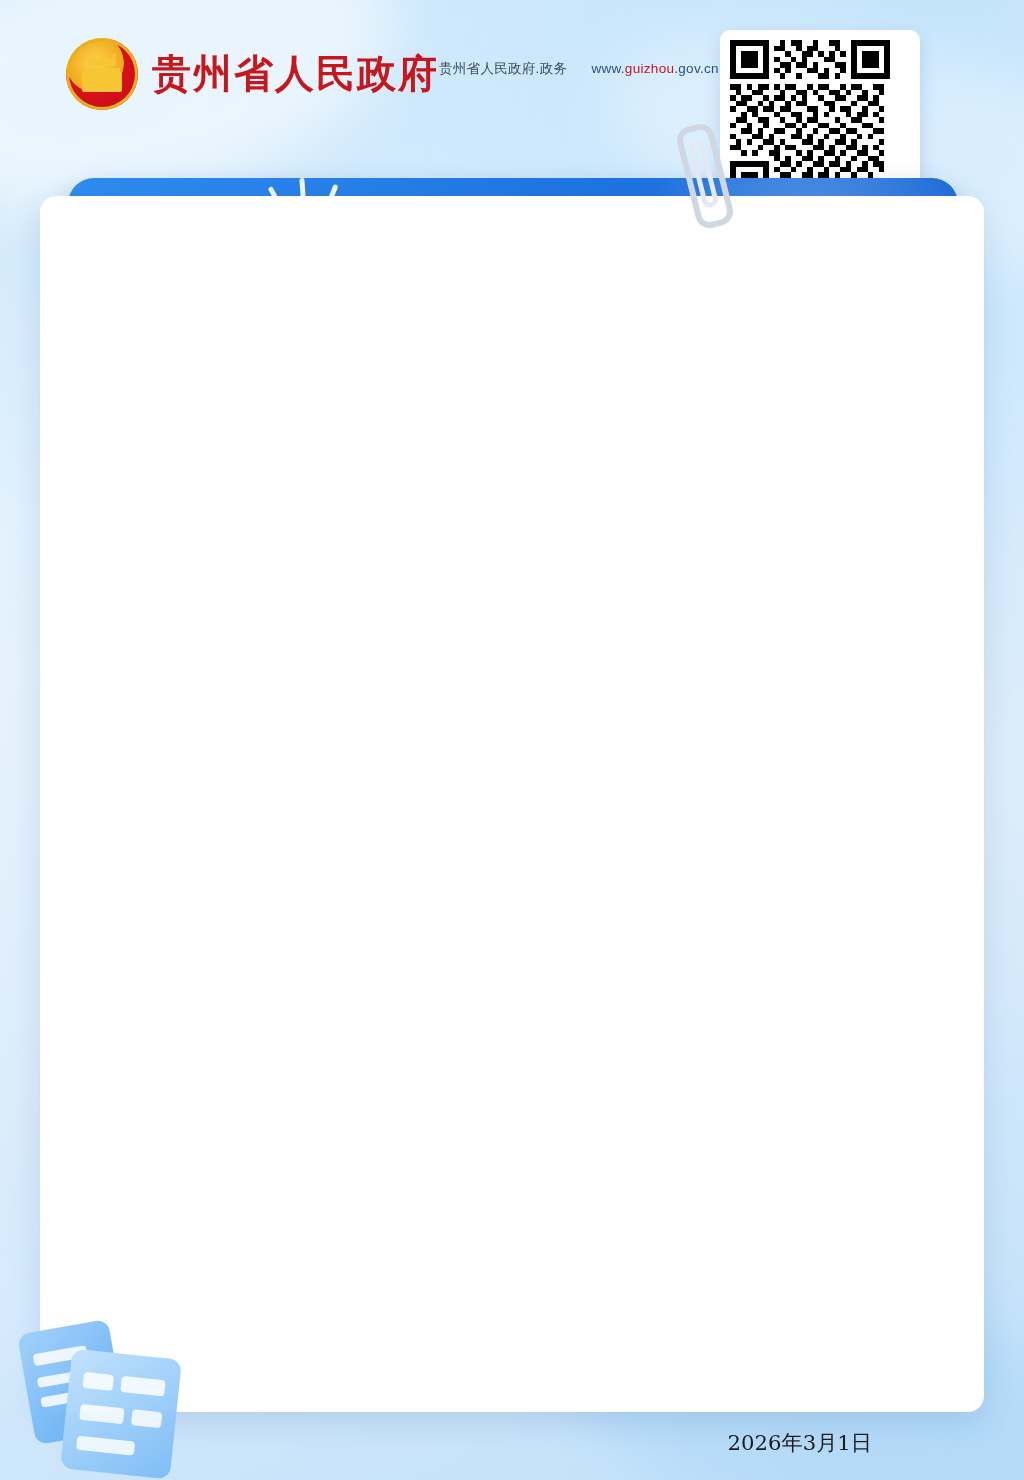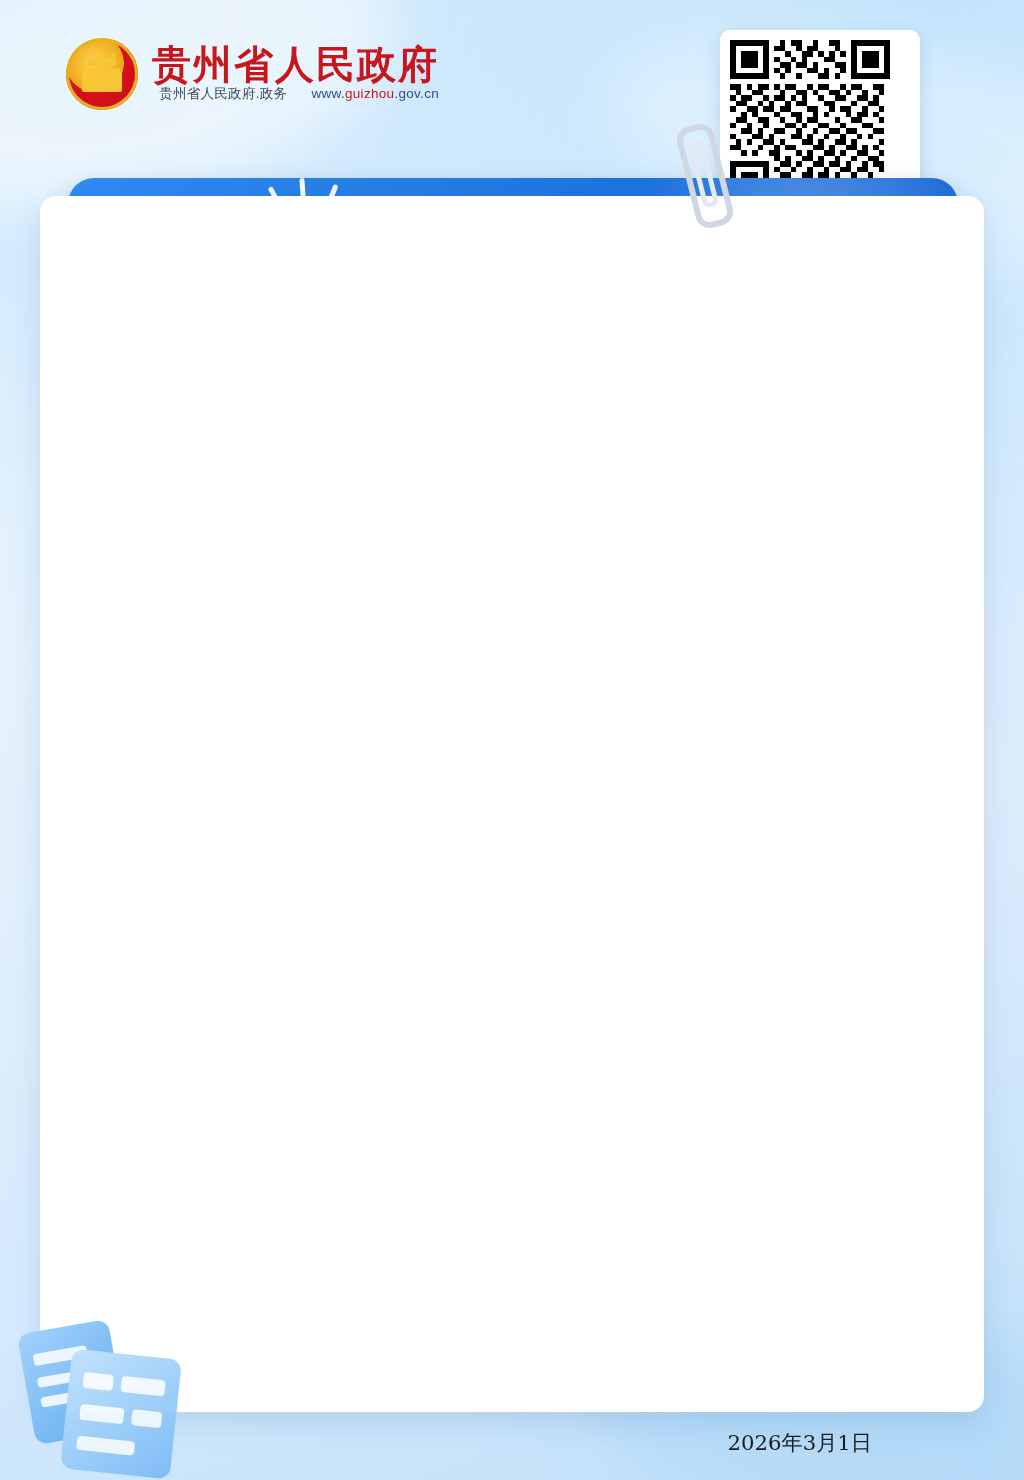--- a/index.html
+++ b/index.html
@@ -75,30 +75,31 @@
   .emblem .stars {
     position: absolute;
     left: 18px; top: 12px;
     width: 36px; height: 14px;
     color: #f6c635;
     font-size: 9px;
     letter-spacing: 1px;
     text-align: center;
     line-height: 10px;
   }
-  .org-block { display: flex; flex-direction: column; justify-content: center; align-items: flex-end; }
+  .org-block { display: flex; justify-content: center; }
   .org-title {
     font-family: "DejaVu Sans", "Liberation Sans", sans-serif;
     font-size: 39px;
     font-weight: bold;
     color: #c8161d;
     letter-spacing: 2px;
     line-height: 1.05;
   }
   .org-sub {
+    margin-top: 6px;
     font-size: 13.5px;
     color: #3b4a5a;
     letter-spacing: .3px;
   }
   .org-sub .url { color: #2b4f8f; }
   .org-sub .url .gz { color: #c8161d; }
   .org-sub .sep { display: inline-block; width: 16px; }
 
   
   .qr-card {

